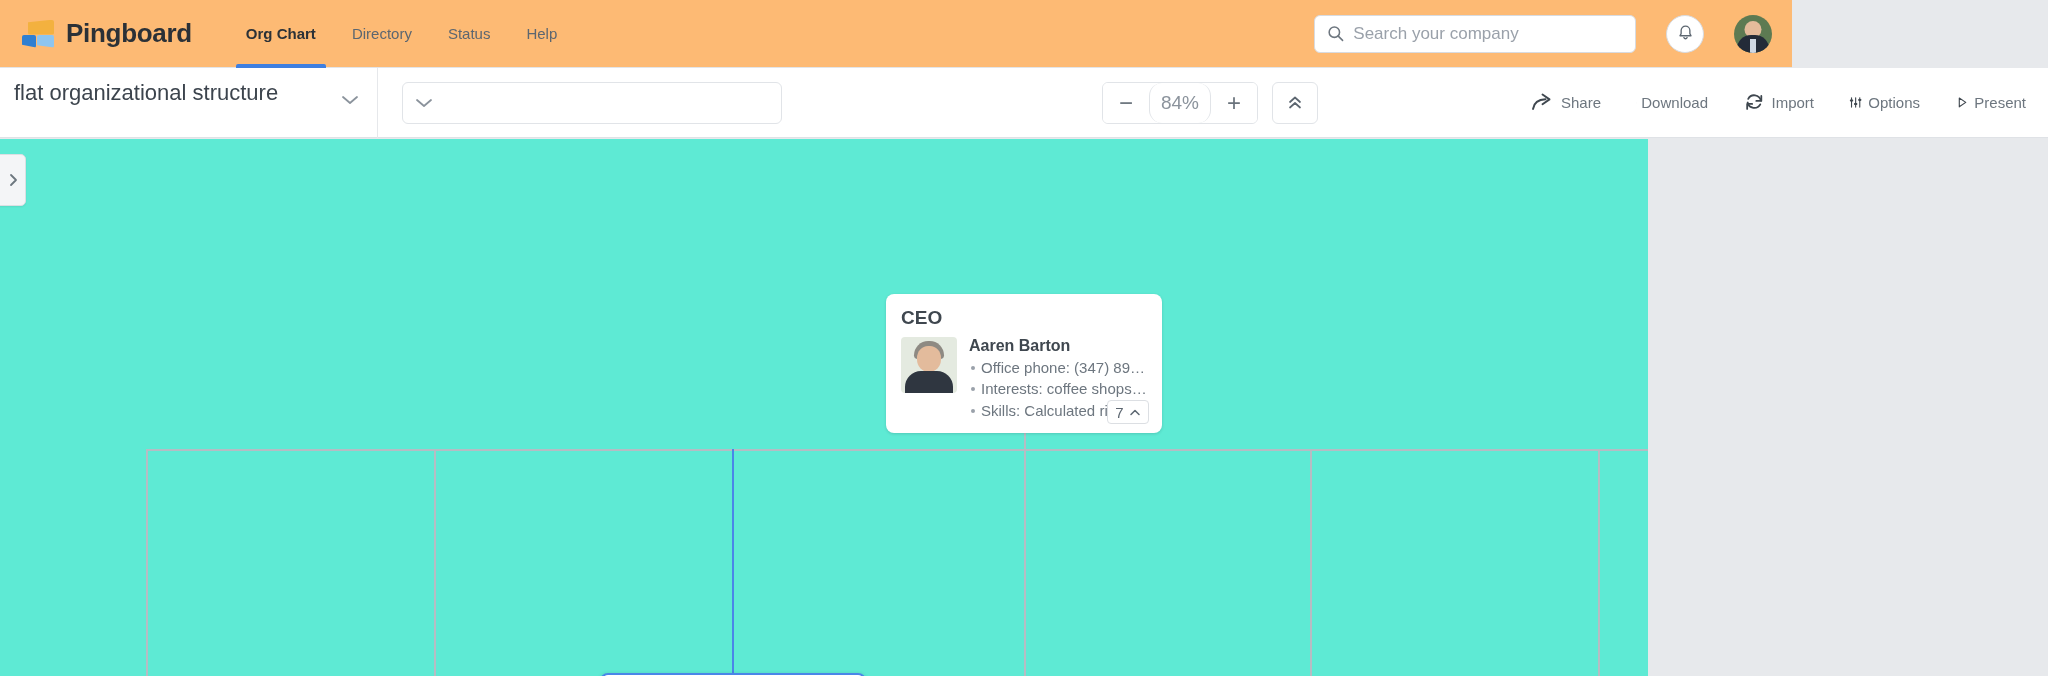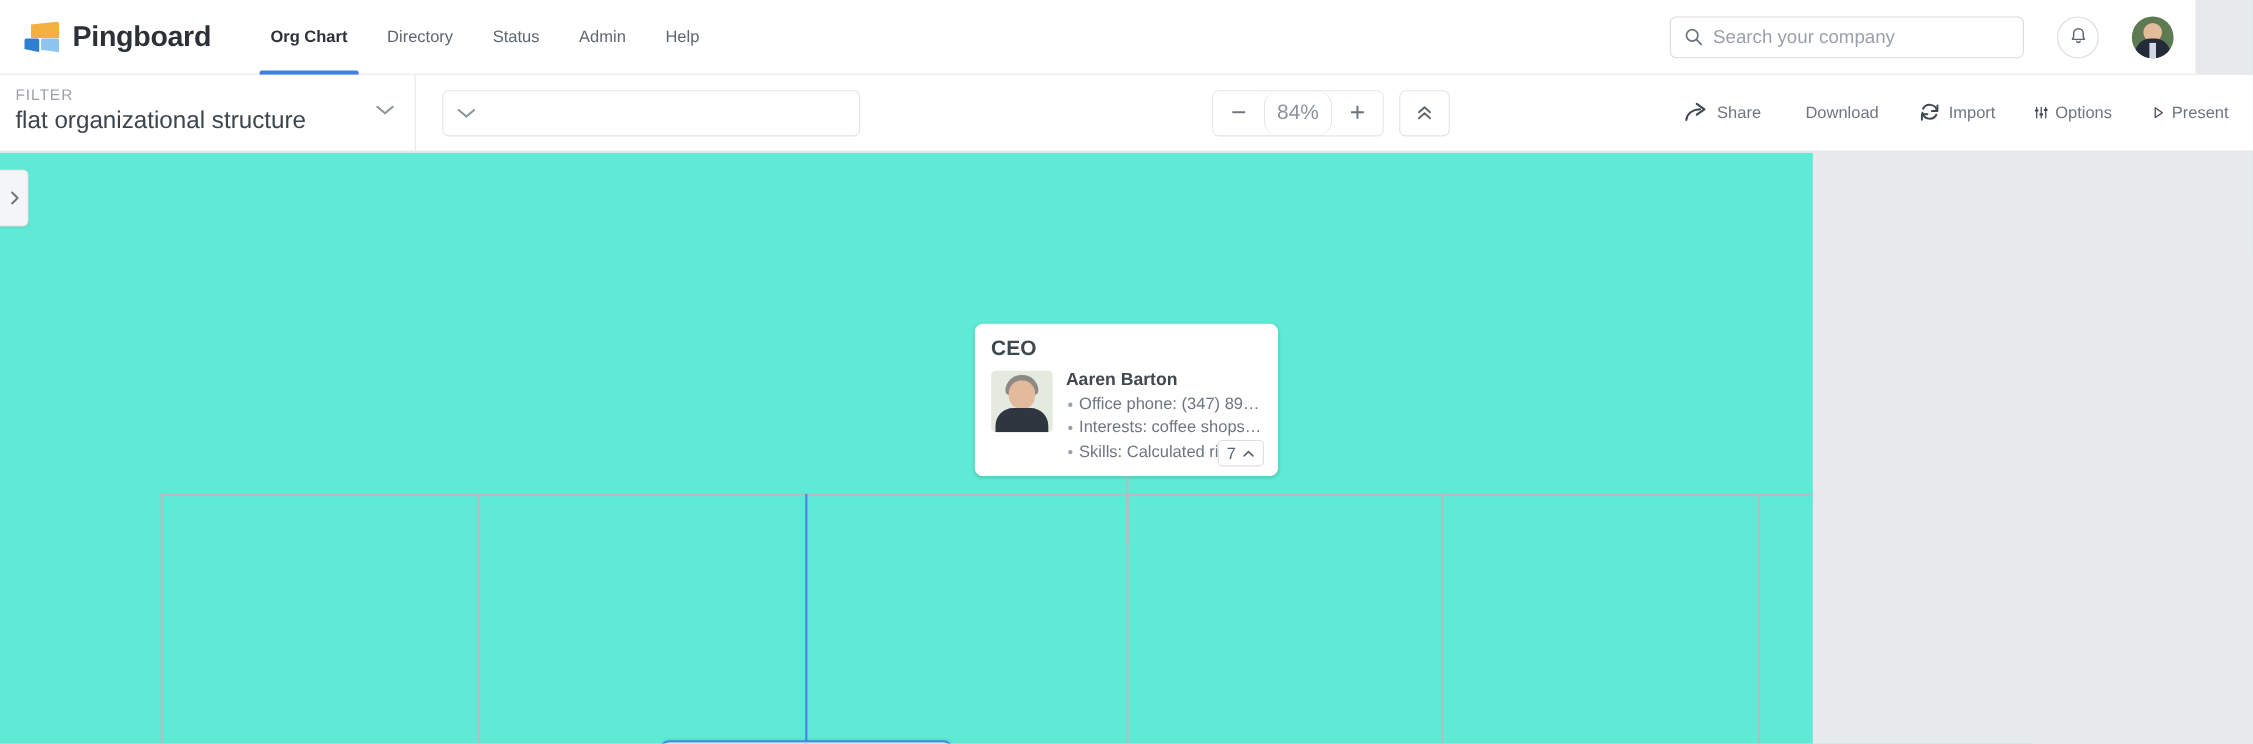--- a/index.html
+++ b/index.html
@@ -5,22 +5,22 @@
   * { box-sizing: border-box; margin: 0; padding: 0; }
   html, body {
     width: 2048px; height: 676px;
     font-family: "Liberation Sans", sans-serif;
     background: #e7e9ec;
     overflow: hidden;
   }
 
   
   .topnav {
-    position: absolute; left: 0; top: 0; width: 1996px; height: 68px;
-    background: #ffffff;
+    position: absolute; left: 0; top: 0; width: 1792px; height: 68px;
+    background: #fdba74;
     border-bottom: 1px solid #e3e5e8;
     display: flex; align-items: center;
   }
   .brand { display: flex; align-items: center; margin-left: 22px; }
   .logo-mark { position: relative; width: 34px; height: 30px; margin-right: 10px; }
   .logo-top {
     position: absolute; left: 6px; top: 1px; width: 26px; height: 15px;
     background: #f3b13f;
     clip-path: polygon(0% 18%, 100% 0%, 100% 100%, 0% 100%);
     border-radius: 2px;
@@ -191,23 +191,20 @@
     <div class="navlink active">
       <span>Org Chart</span>
     </div>
     <div class="navlink">
       <span>Directory</span>
     </div>
     <div class="navlink">
       <span>Status</span>
     </div>
     <div class="navlink">
-      <span>Admin</span>
-    </div>
-    <div class="navlink">
       <span>Help</span>
     </div>
   </div>
 
   <div class="nav-right">
     <div class="co-search">
       <svg width="19" height="19" viewBox="0 0 20 20" style="margin-right:9px">
         <circle cx="8.5" cy="8.5" r="6" fill="none" stroke="#6d767f" stroke-width="1.8"></circle>
         <line x1="13" y1="13" x2="18" y2="18" stroke="#6d767f" stroke-width="1.8" stroke-linecap="round"></line>
       </svg>
@@ -222,21 +219,20 @@
     <div class="avatar">
       <div class="av-face"></div>
         <div class="av-body"></div>
         <div class="av-tie"></div>
     </div>
   </div>
 </div>
 
 <div class="toolbar">
   <div class="filter-block">
-    <div class="filter-label">FILTER</div>
     <div class="filter-value">flat organizational structure</div>
     <svg class="filter-chev" width="18" height="12" viewBox="0 0 18 12">
       <polyline points="2,3 9,9 16,3" fill="none" stroke="#8b939c" stroke-width="1.8" stroke-linecap="round" stroke-linejoin="round"></polyline>
     </svg>
   </div>
 
   <div class="name-search">
     <svg width="18" height="12" viewBox="0 0 18 12">
       <polyline points="2,3 9,9 16,3" fill="none" stroke="#8b939c" stroke-width="1.8" stroke-linecap="round" stroke-linejoin="round"></polyline>
     </svg>

